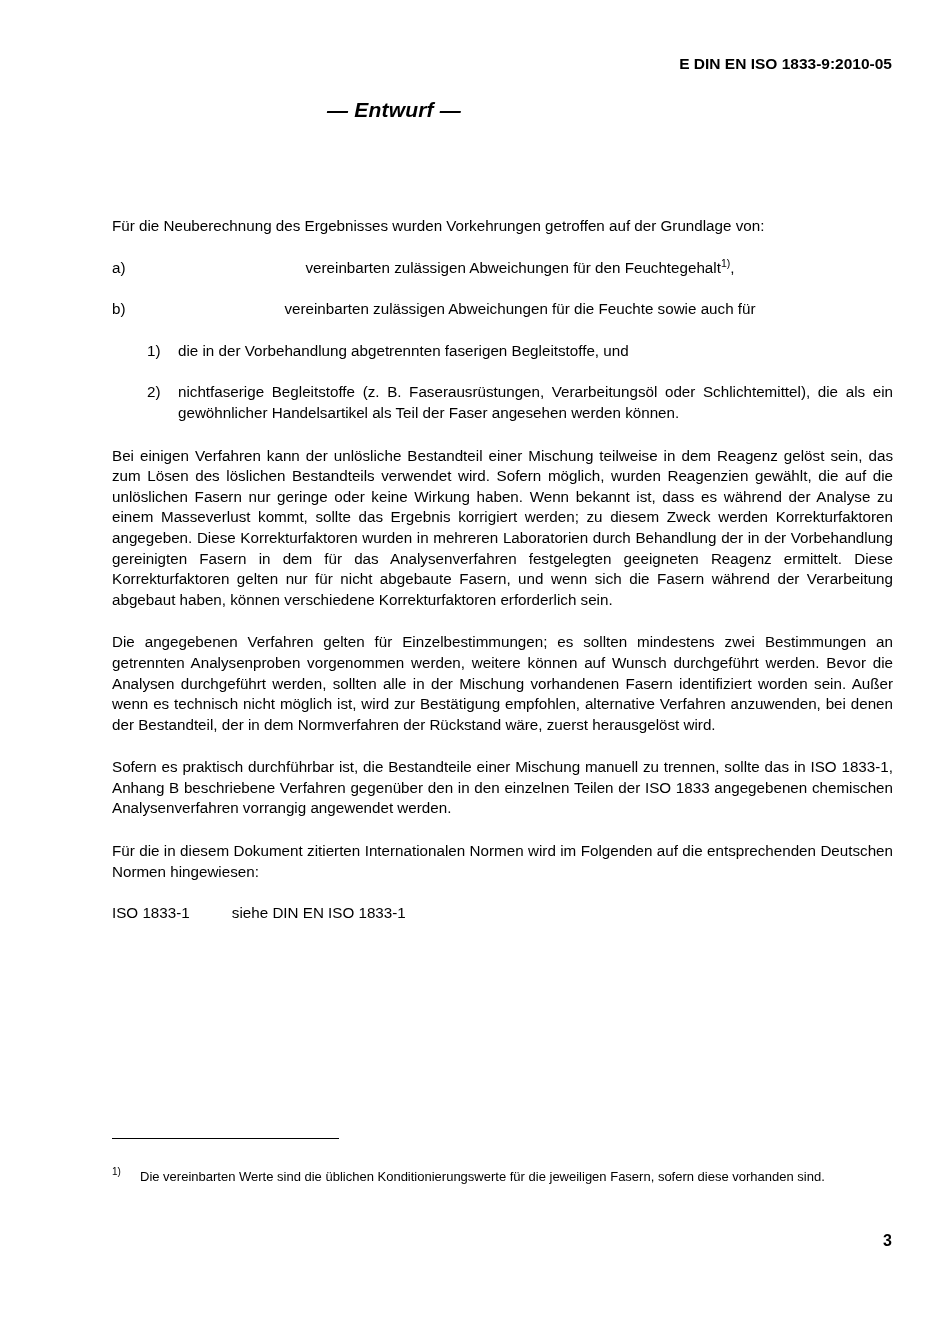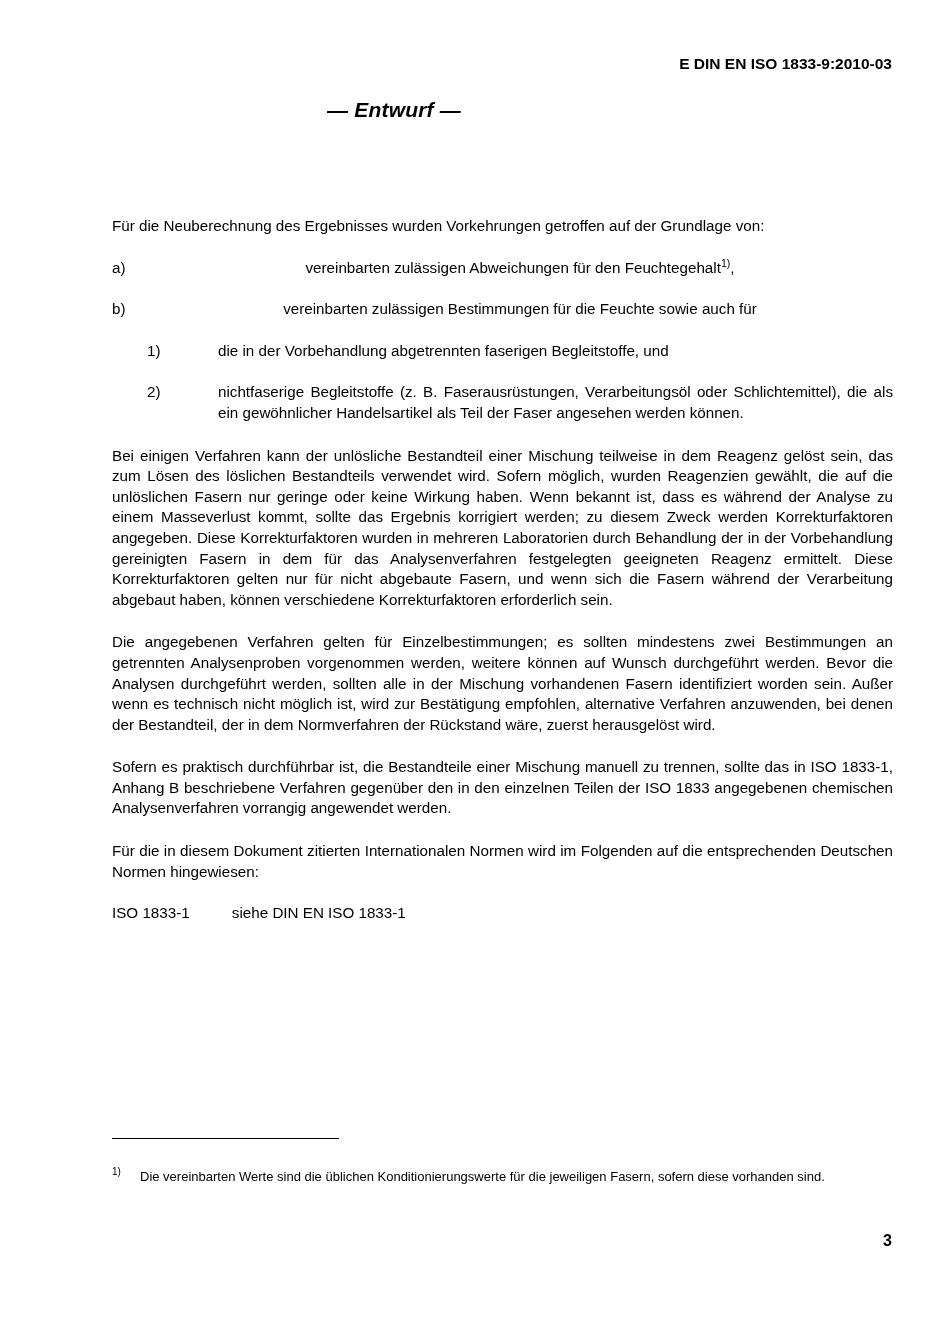--- a/index.html
+++ b/index.html
@@ -92,21 +92,20 @@
   }
   .list-num > .marker {
     position: absolute;
     left: 0;
     top: 0;
   }
   .list-num > .itemtext {
     display: block;
     text-align: justify;
     text-justify: inter-word;
-    margin-left: 40px;
   }
   .list-num > .itemtext.nojust { text-align: left; }
 
   sup.fn {
     font-size: 10.5px;
     vertical-align: super;
     line-height: 0;
   }
 
   
@@ -158,39 +157,39 @@
     font-weight: bold;
   }
 </style>
 </head>
 <body>
 
 <div class="page">
 
   <div class="header">
     <div class="header-draft">— Entwurf —</div>
-    <div class="header-std">E DIN EN ISO 1833-9:2010-03</div>
+    <div class="header-std">E DIN EN ISO 1833-9:2010-05</div>
   </div>
 
   <div class="content">
 
     <p class="para">Für die Neuberechnung des Ergebnisses wurden Vorkehrungen getroffen auf der Grundlage von:</p>
 
     <div class="spacer-md"></div>
 
     <div class="list-alpha">
       <span class="marker">a)</span>
       <span class="itemtext"><span>vereinbarten zulässigen Abweichungen für den Feuchtegehalt</span><sup class="fn">1)</sup><span>,</span></span>
     </div>
 
     <div class="spacer-md"></div>
 
     <div class="list-alpha">
       <span class="marker">b)</span>
-      <span class="itemtext">vereinbarten zulässigen Bestimmungen für die Feuchte sowie auch für</span>
+      <span class="itemtext">vereinbarten zulässigen Abweichungen für die Feuchte sowie auch für</span>
     </div>
 
     <div class="spacer-md"></div>
 
     <div class="list-num">
       <span class="marker">1)</span>
       <span class="itemtext nojust">die in der Vorbehandlung abgetrennten faserigen Begleitstoffe, und</span>
     </div>
 
     <div class="spacer-md"></div>

